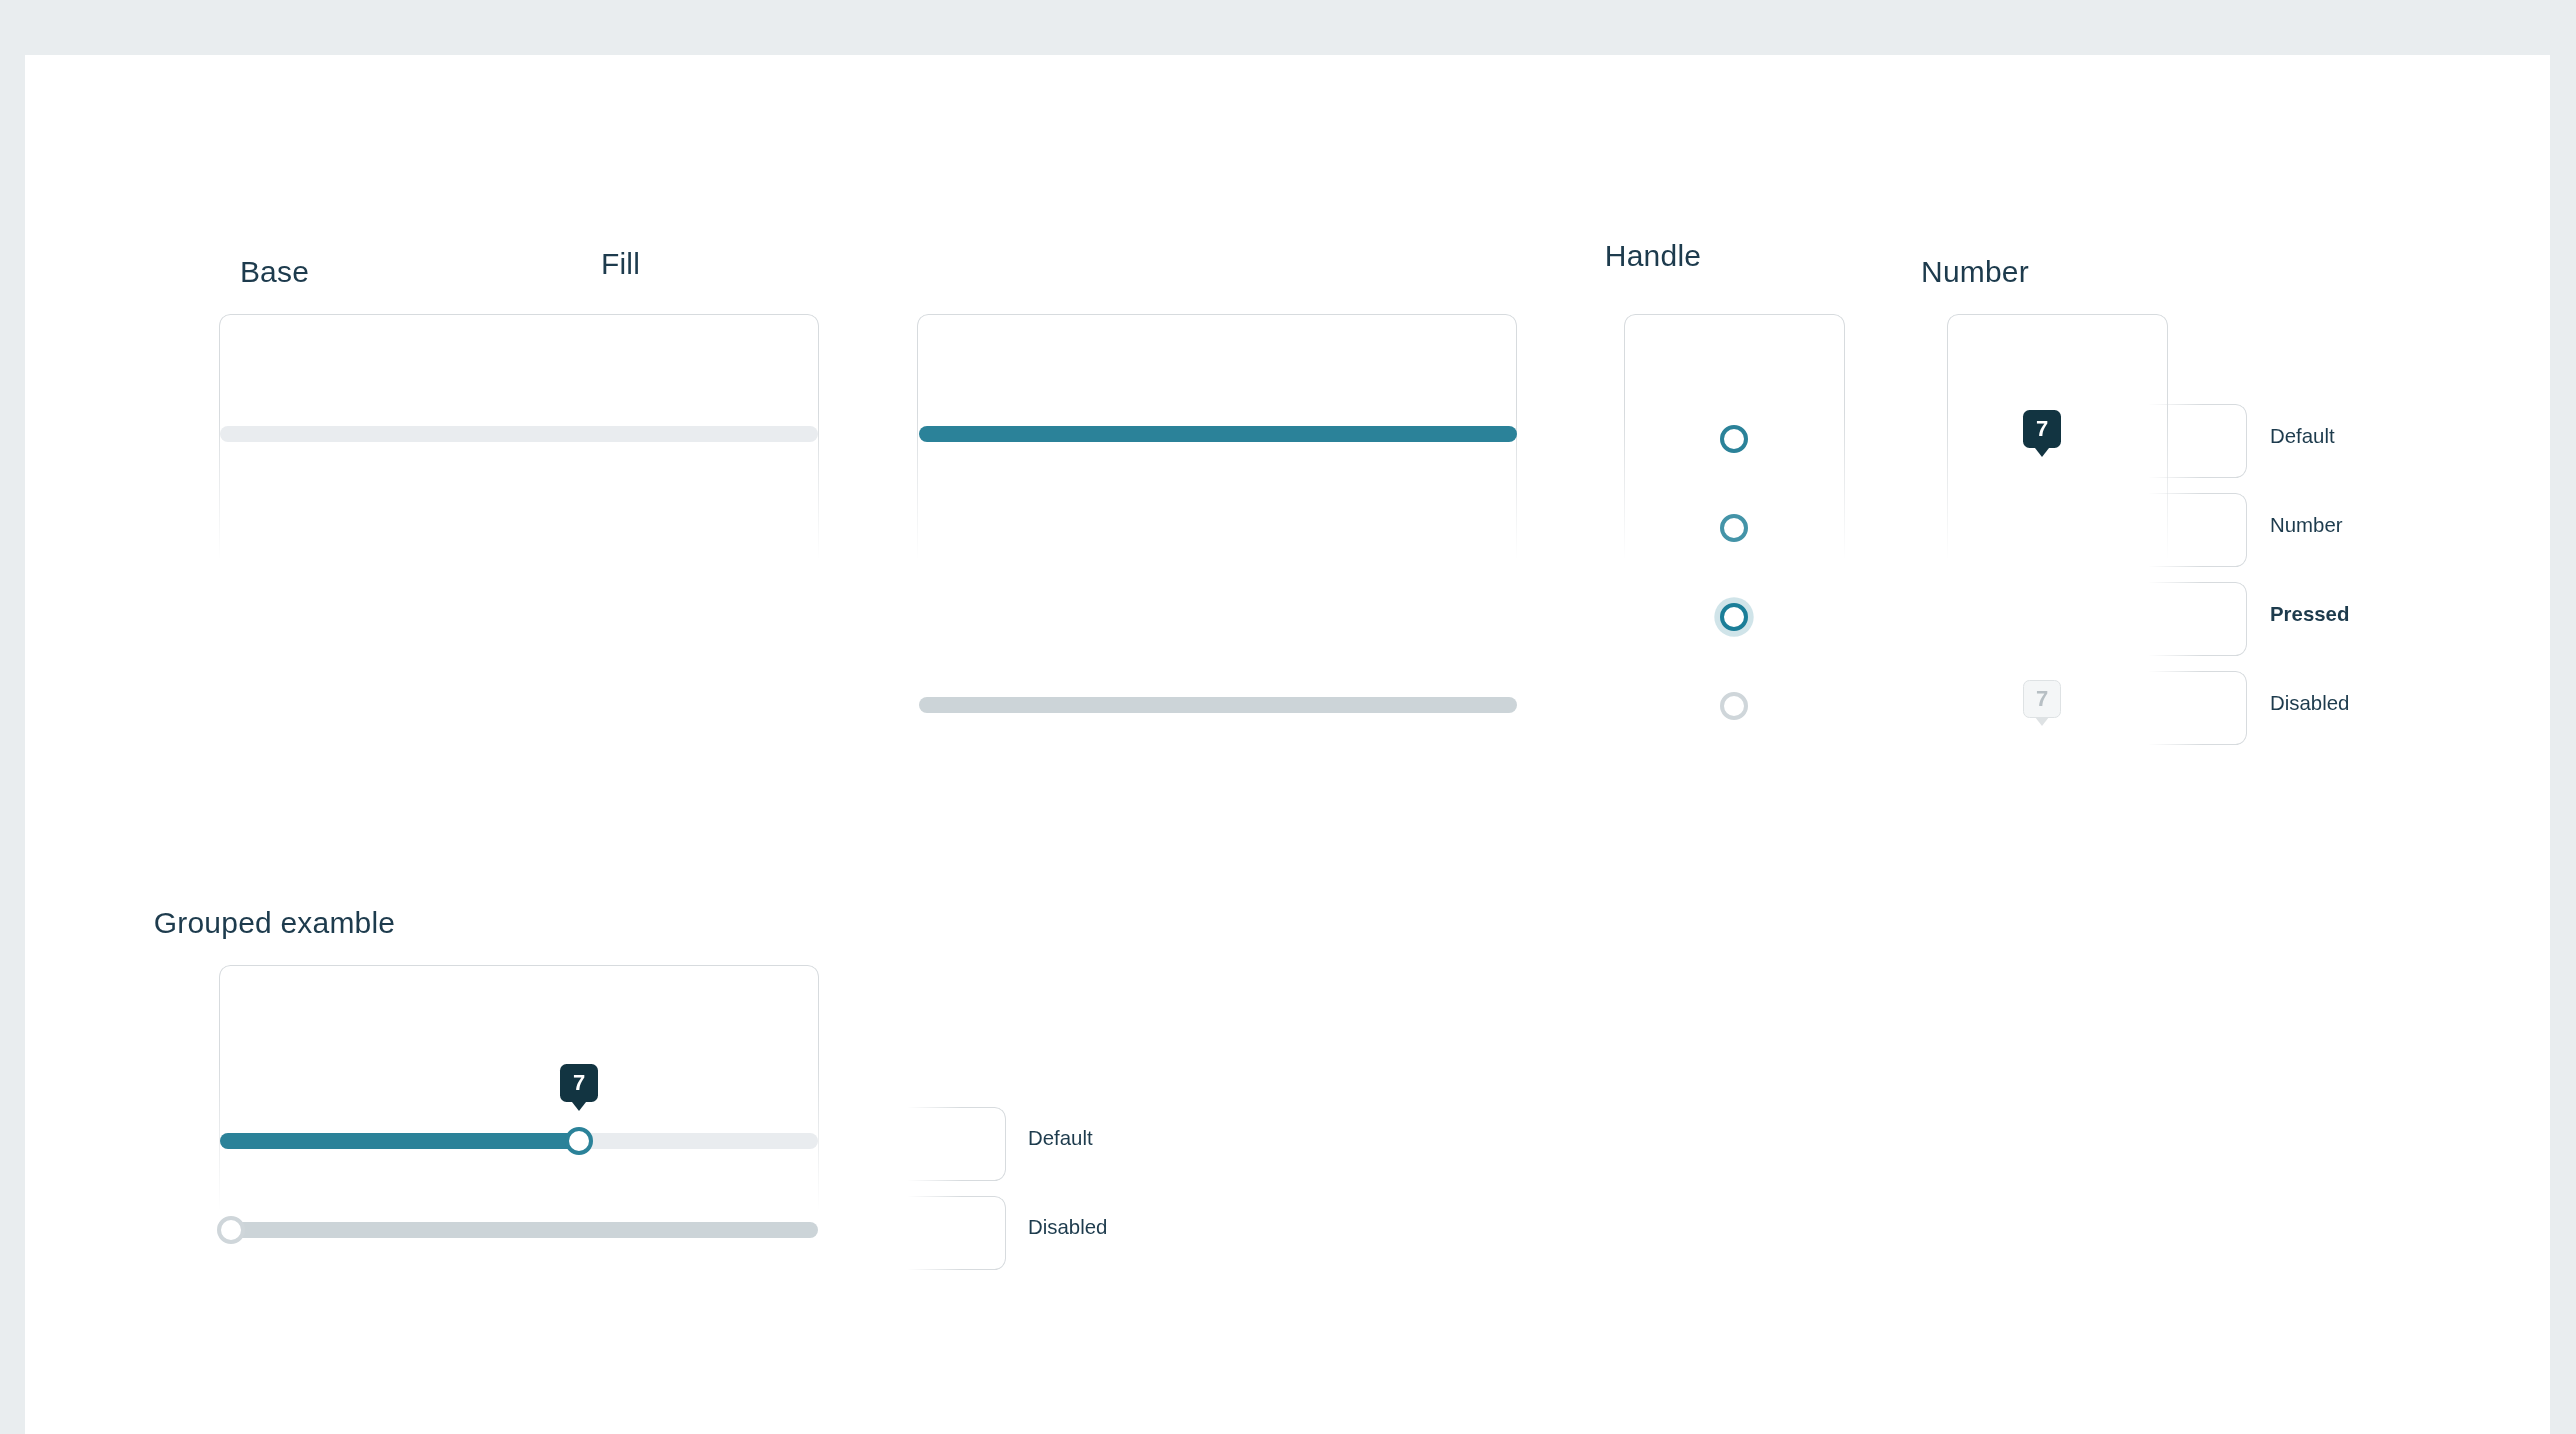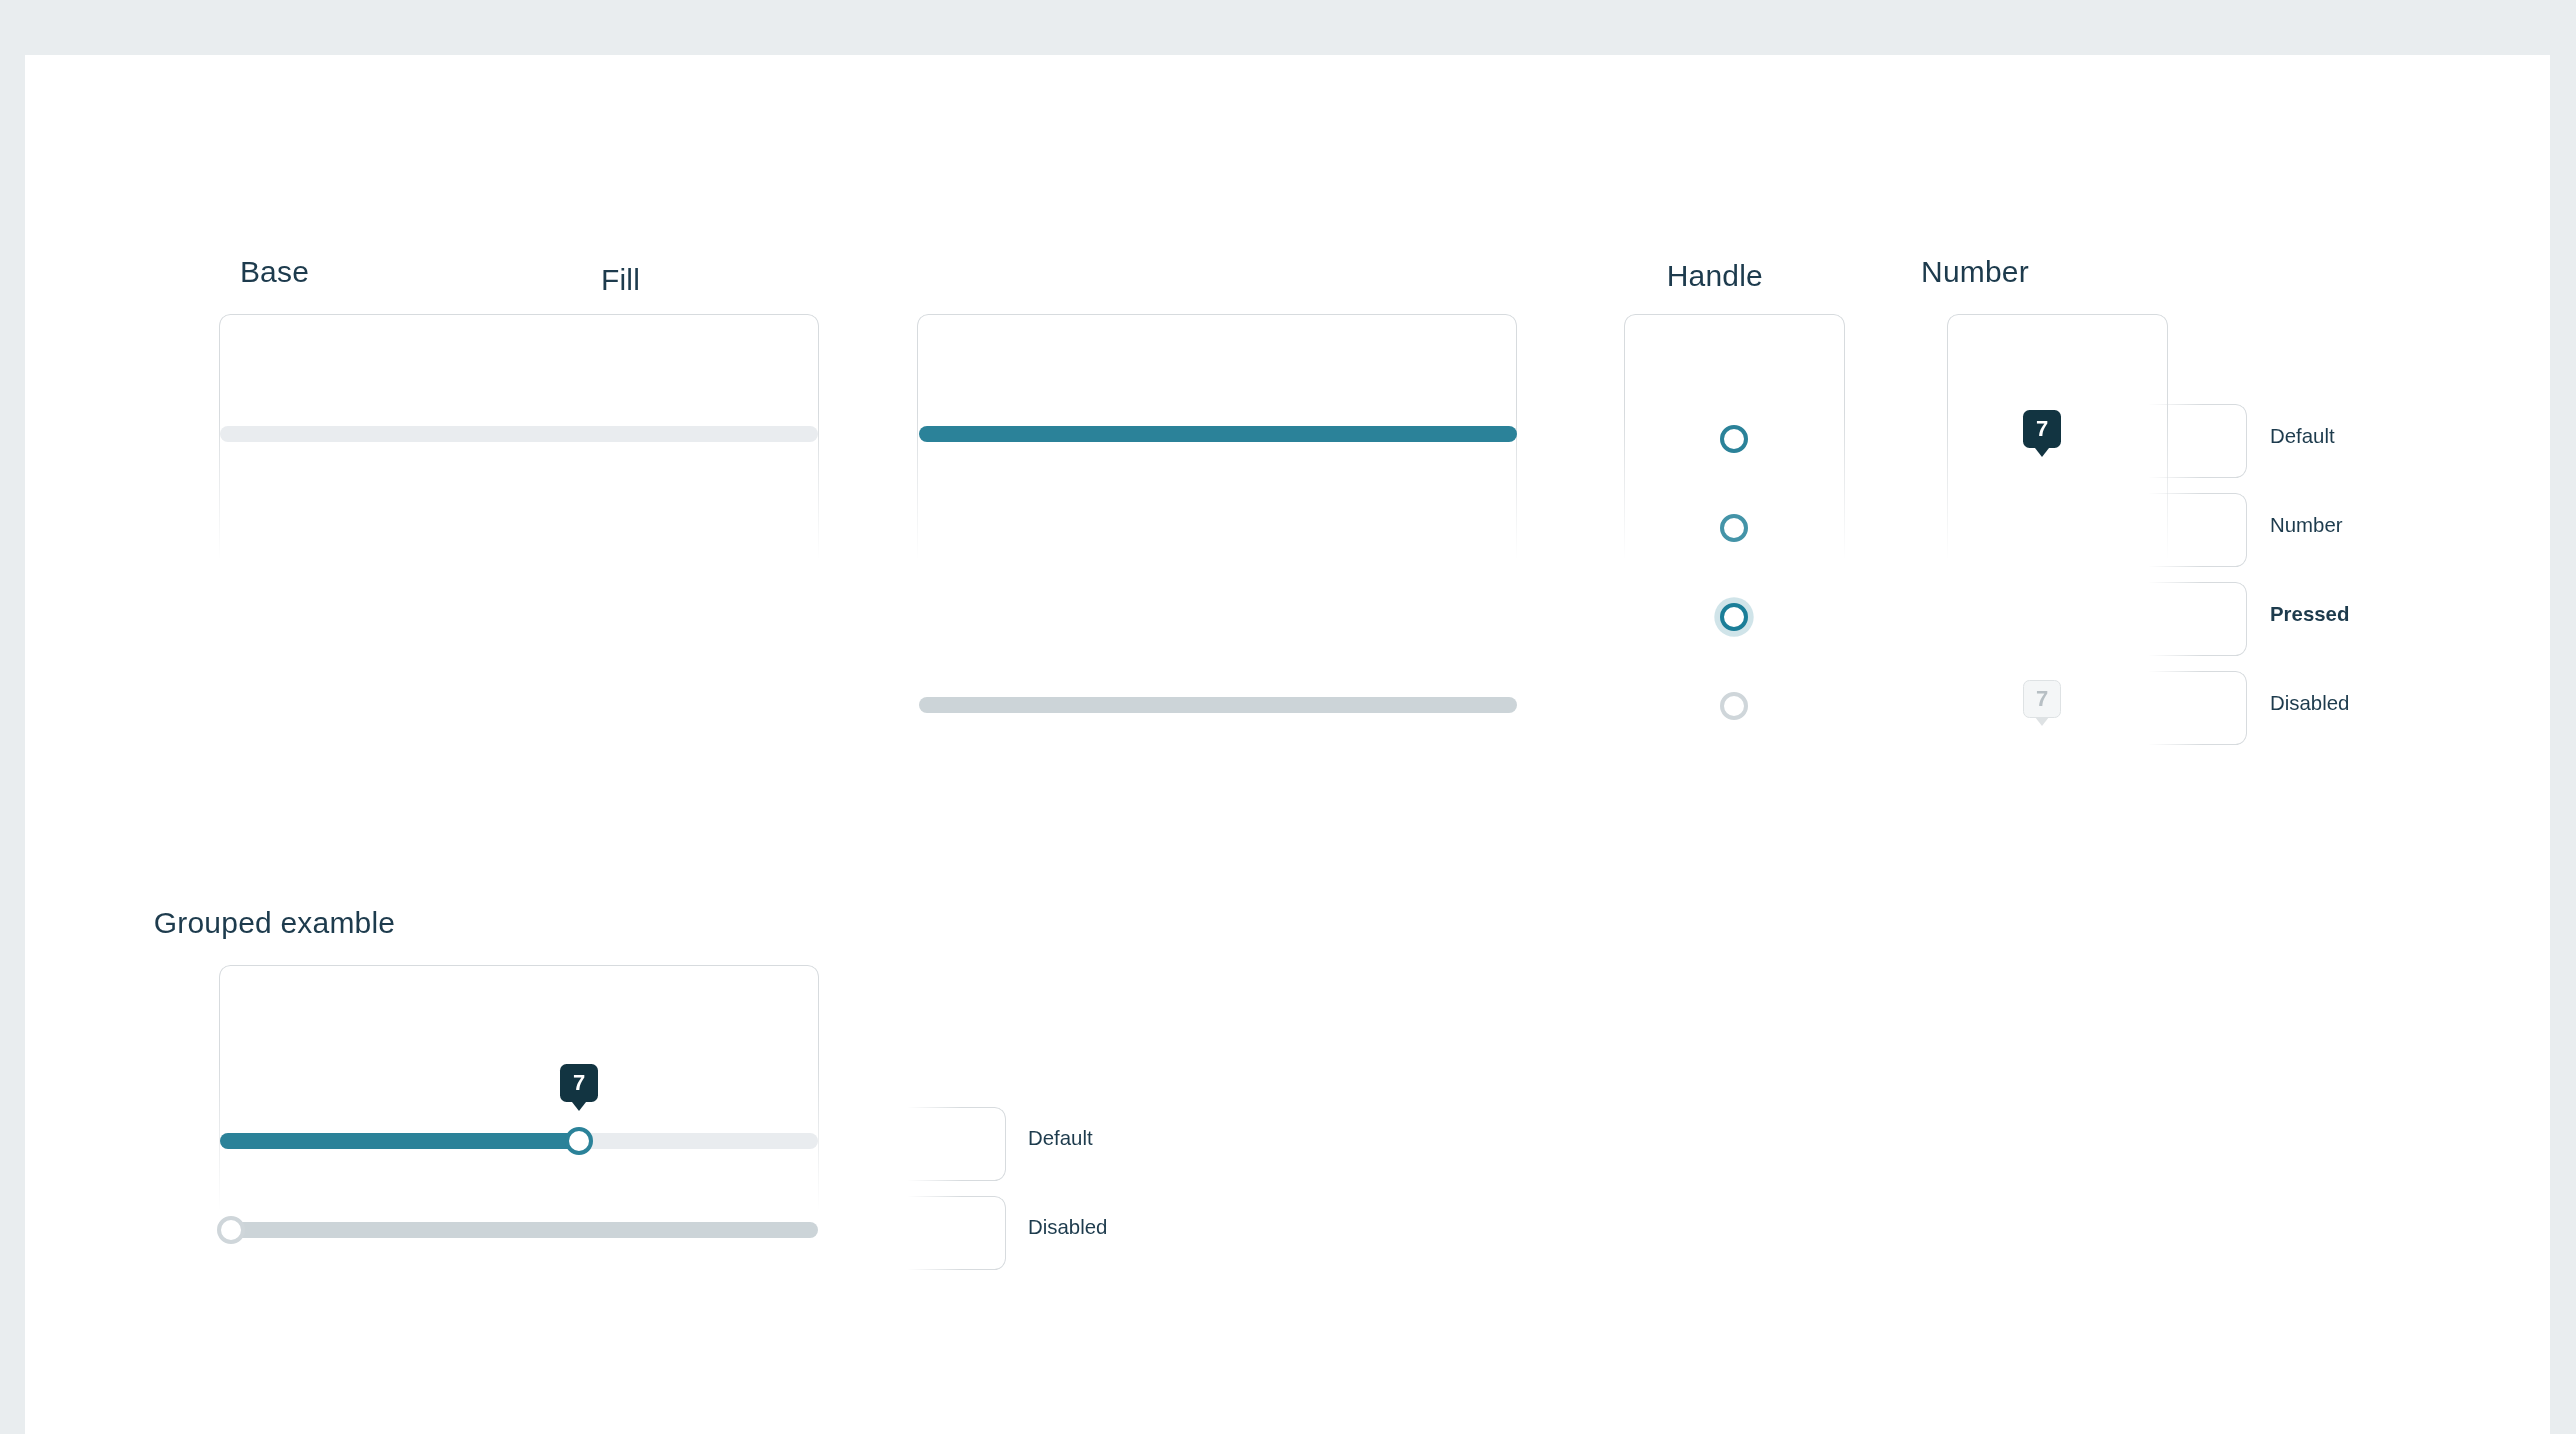--- a/index.html
+++ b/index.html
@@ -142,23 +142,23 @@
   }
 </style>
 </head>
 <body>
 
 <div id="root">
   <div id="canvas">
 
     <div class="col-header" style="left:86px; top:200px; width:327px;">Base</div>
 
-    <div class="col-header" style="left:432px; top:208px; width:327px;">Fill</div>
-
-    <div class="col-header" style="left:1518px; top:204px; width:220px;text-align:right;">Handle</div>
+    <div class="col-header" style="left:432px; top:192px; width:327px;">Fill</div>
+
+    <div class="col-header" style="left:1518px; top:184px; width:220px;">Handle</div>
 
     <div class="col-header" style="left:1840px; top:200px; width:220px;">Number</div>
 
     <div class="col-frame" style="left:194px; top:259px; width:598px; height:245px;"></div>
 
     <div class="col-frame" style="left:892px; top:259px; width:598px; height:245px;"></div>
 
     <div class="col-frame" style="left:1599px; top:259px; width:219px; height:245px;"></div>
 
     <div class="col-frame" style="left:1922px; top:259px; width:219px; height:245px;"></div>

